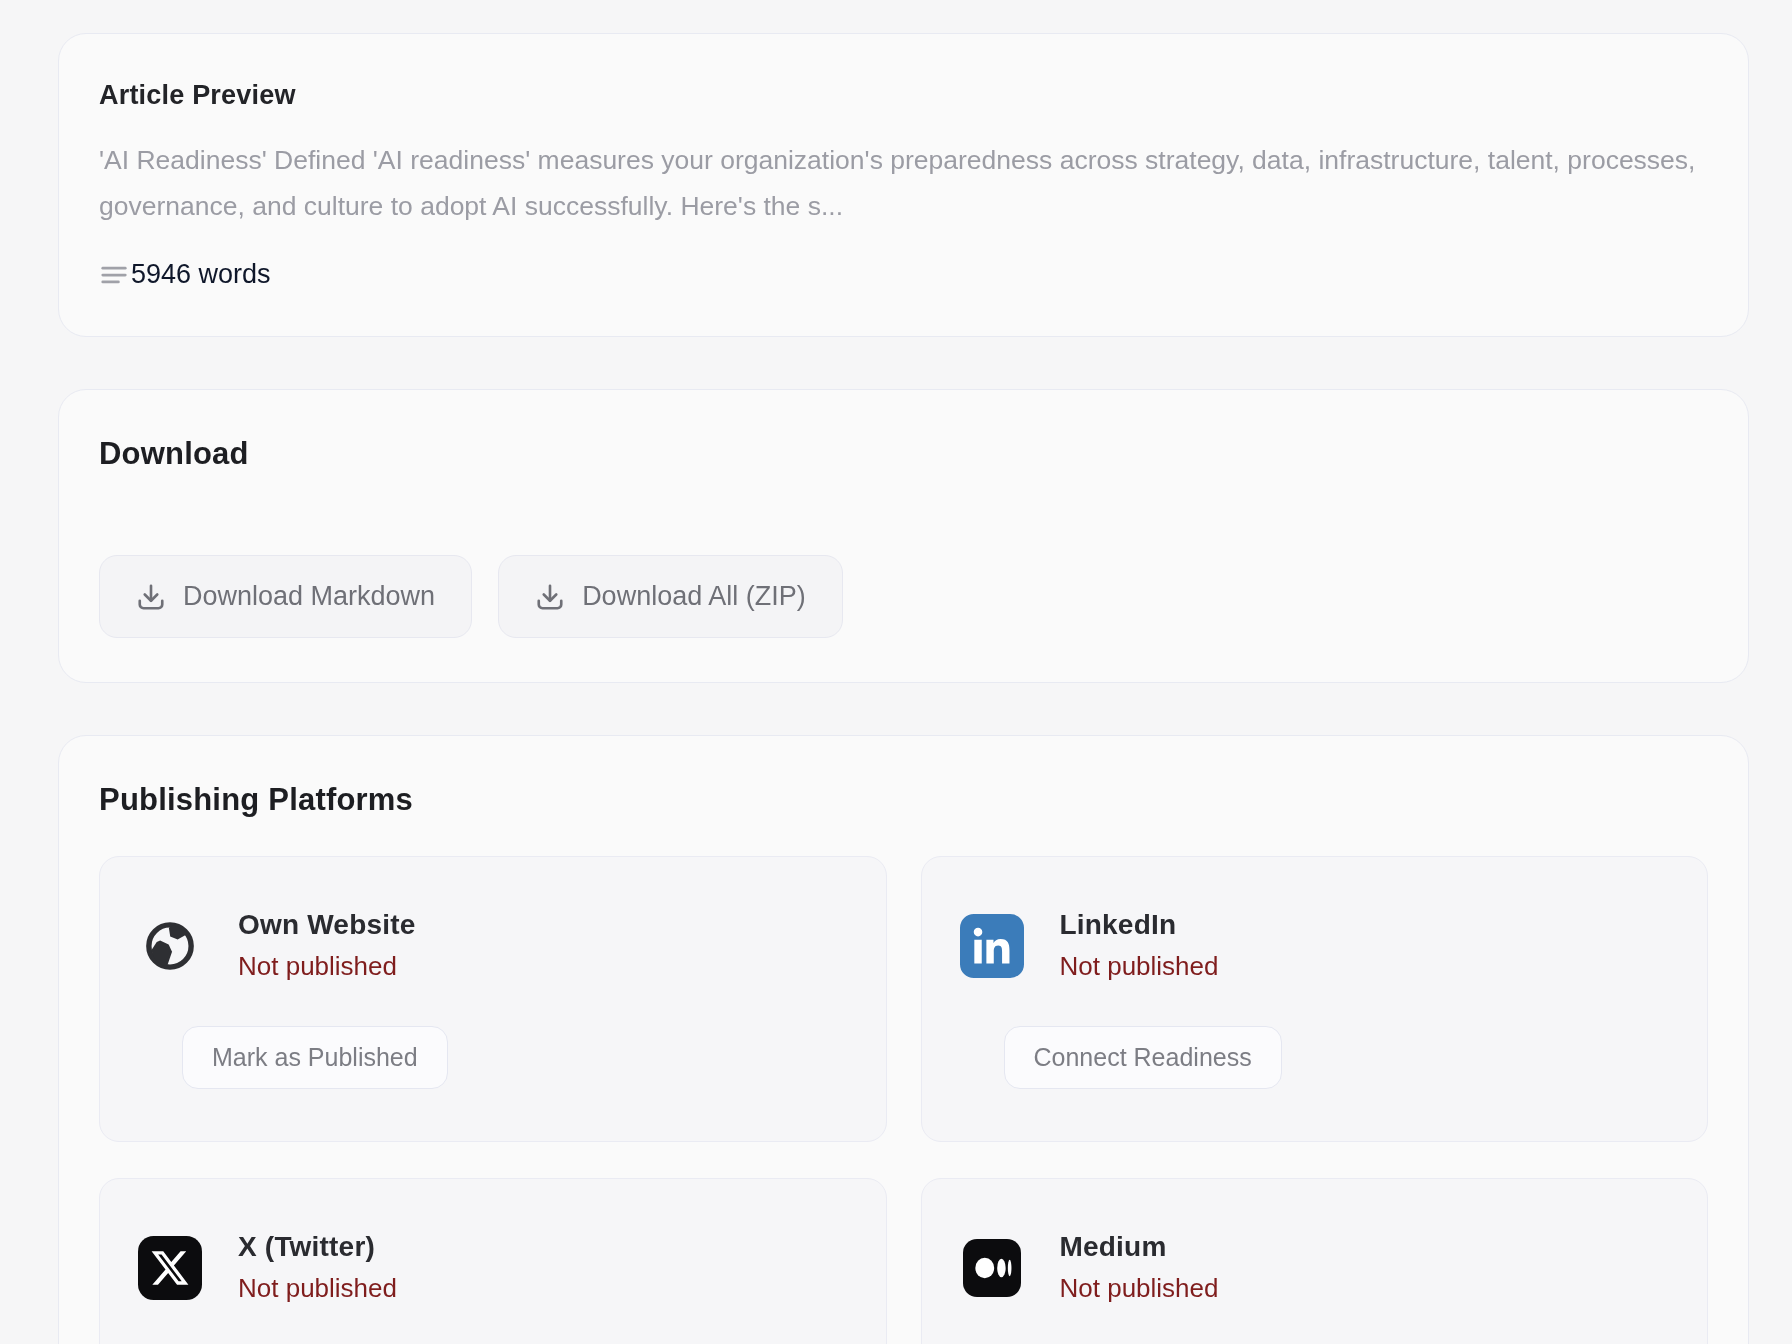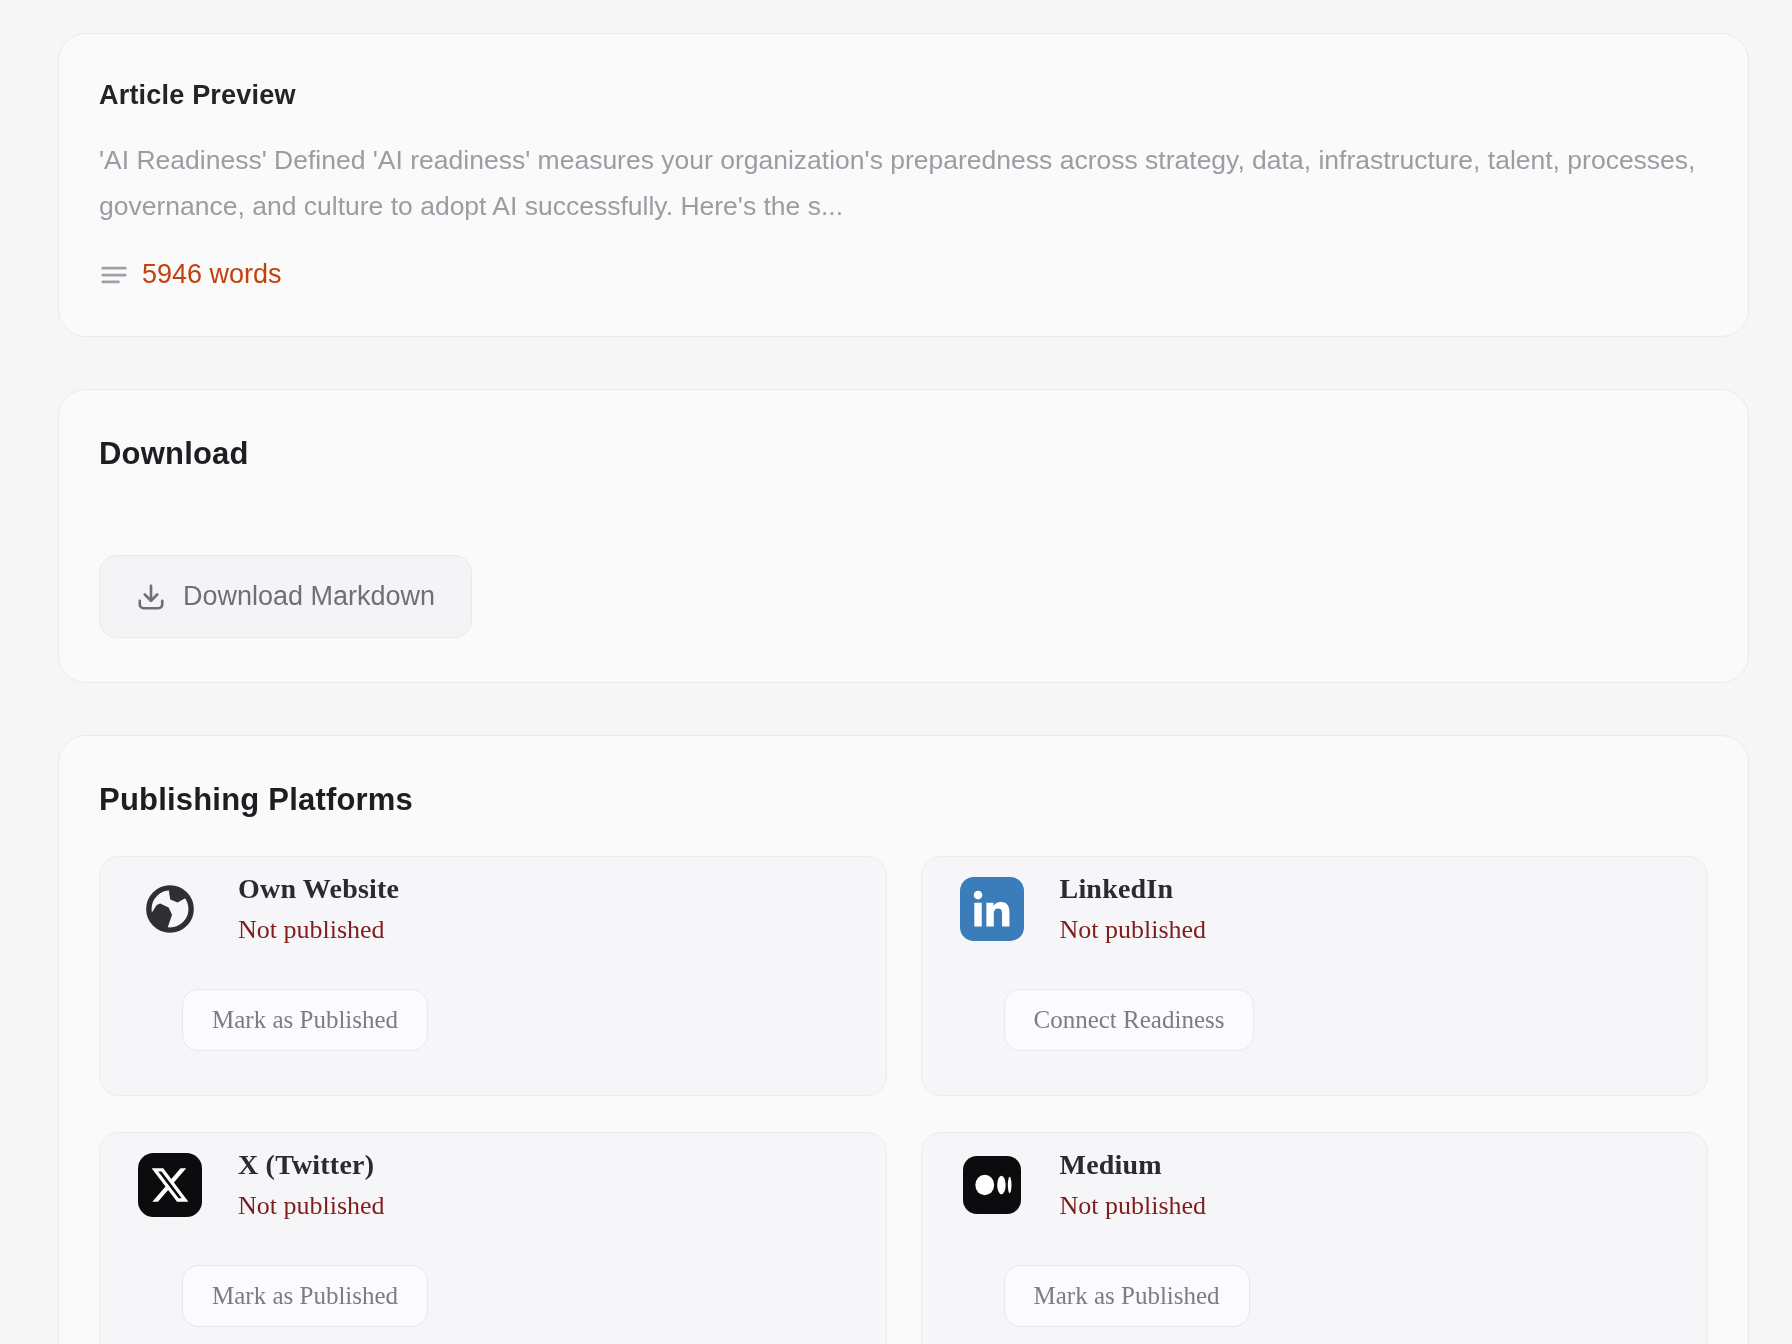--- a/index.html
+++ b/index.html
@@ -37,22 +37,22 @@
     margin-top: 26px;
     font-size: 26.5px;
     line-height: 46px;
     color: #9b9ca4;
     max-width: 1620px;
   }
   .meta-row {
     margin-top: 30px;
     display: flex;
     align-items: center;
-    gap: 13px;
-    color: #c2410c;
+    gap: 2px;
+    color: #0f172a;
     font-size: 27px;
   }
   .meta-row svg { display: block; }
 
   
   .card.download-card { padding-bottom: 44px; }
   .section-heading {
     font-size: 31px;
     font-weight: 700;
     color: #1d1e22;
@@ -84,23 +84,22 @@
     margin-top: 38px;
     display: grid;
     grid-template-columns: 1fr 1fr;
     column-gap: 34px;
     row-gap: 36px;
   }
   .platform-card {
     background: #f6f6f8;
     border: 1.5px solid #eaebf3;
     border-radius: 20px;
-    padding: 16px 38px;
+    padding: 52px 38px;
     min-height: 240px;
-    font-family: Liberation Serif, serif;
   }
   .platform-head {
     display: flex;
     align-items: center;
     gap: 36px;
   }
   .platform-icon {
     width: 64px;
     height: 64px;
     display: flex;
@@ -160,20 +159,30 @@
       <button class="download-btn">
         <span>
           <svg width="30" height="30" viewBox="0 0 24 24" fill="none" stroke="#6f7077" stroke-width="2.1" stroke-linecap="round" stroke-linejoin="round">
             <path d="M21 15v3a3 3 0 0 1-3 3H6a3 3 0 0 1-3-3v-3"></path>
             <polyline points="7 10 12 15 17 10"></polyline>
             <line x1="12" y1="15" x2="12" y2="3"></line>
           </svg>
         </span>
         <span>Download Markdown</span>
       </button>
+      <button class="download-btn">
+        <span>
+          <svg width="30" height="30" viewBox="0 0 24 24" fill="none" stroke="#6f7077" stroke-width="2.1" stroke-linecap="round" stroke-linejoin="round">
+            <path d="M21 15v3a3 3 0 0 1-3 3H6a3 3 0 0 1-3-3v-3"></path>
+            <polyline points="7 10 12 15 17 10"></polyline>
+            <line x1="12" y1="15" x2="12" y2="3"></line>
+          </svg>
+        </span>
+        <span>Download All (ZIP)</span>
+      </button>
     </div>
   </section>
 
   <section class="card">
     <h2 class="section-heading">Publishing Platforms</h2>
 
     <div class="platform-grid">
 
       <div class="platform-card">
         <div class="platform-head">

